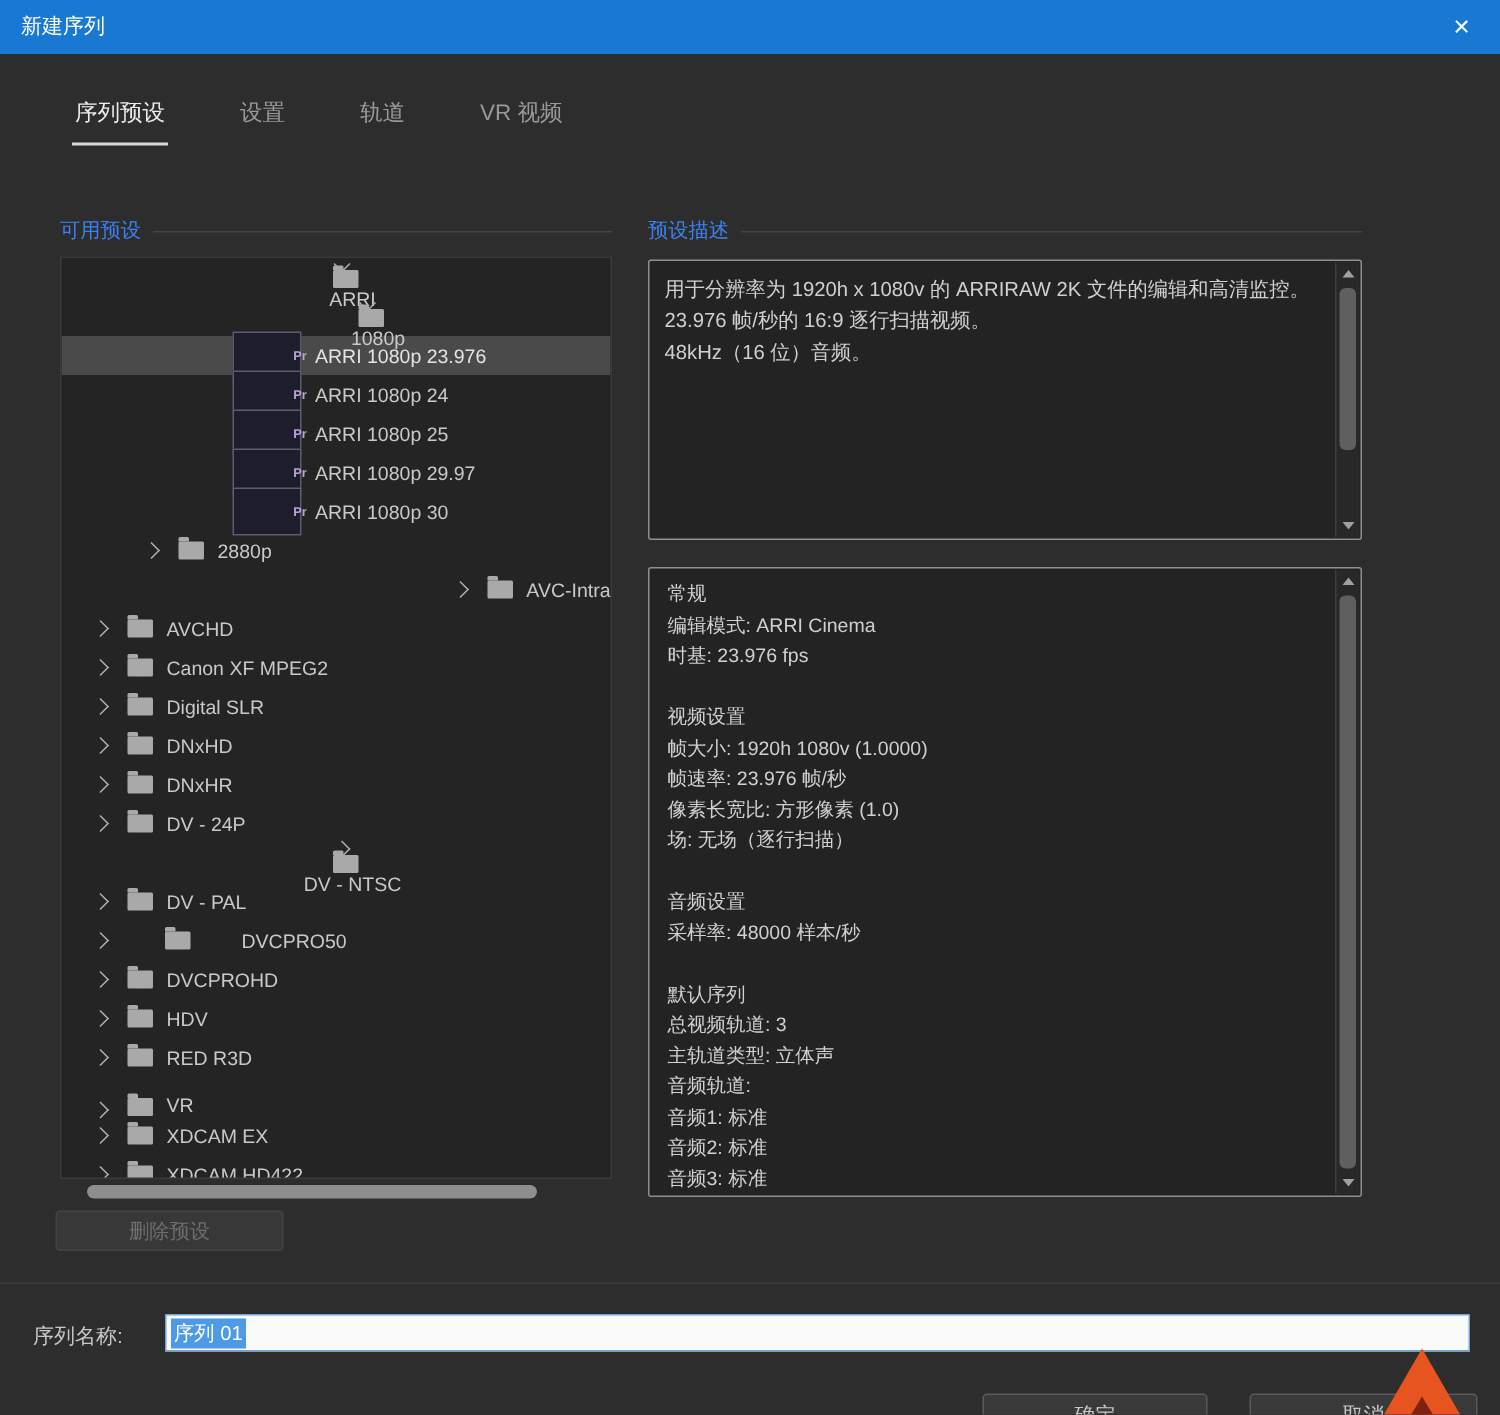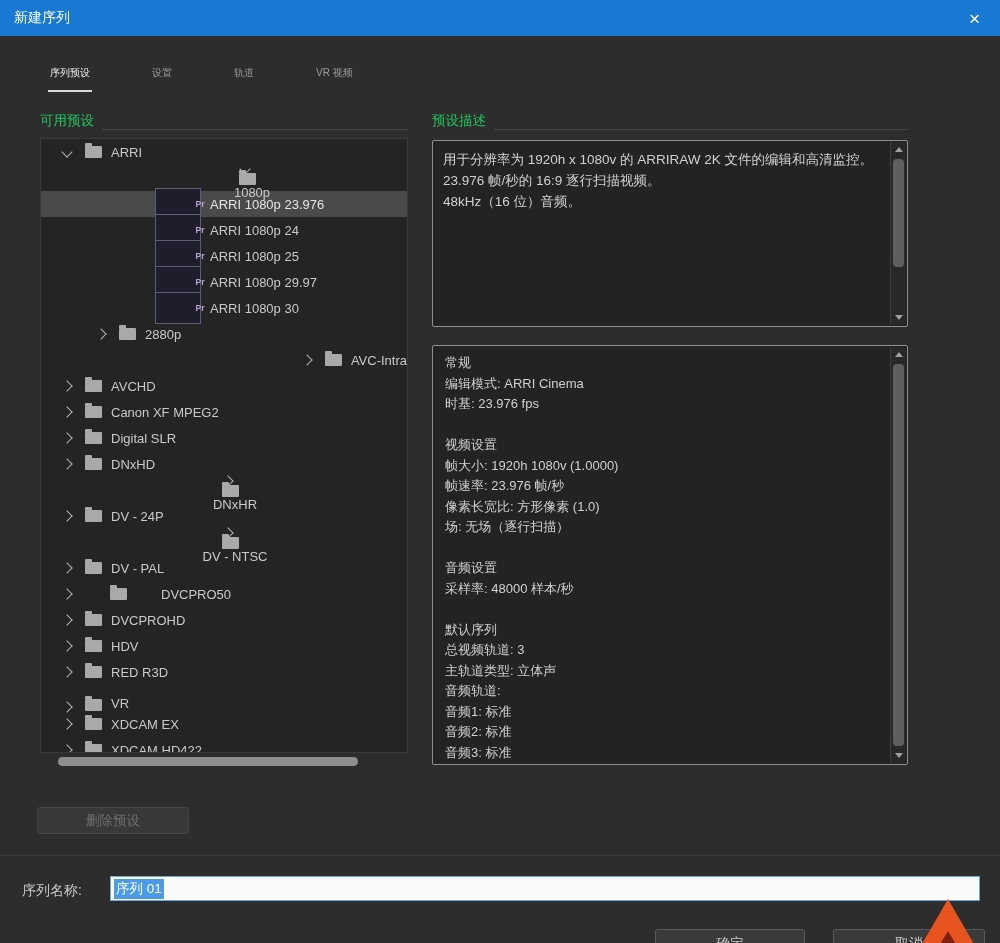--- a/index.html
+++ b/index.html
@@ -11,25 +11,25 @@
   }
   
   .titlebar {
     position:absolute; top:0; left:0; right:0; height:36px;
     background:#1878d2; color:#ffffff;
     display:flex; align-items:center; justify-content:space-between;
     padding:0 14px; box-sizing:border-box; font-size:14px;
   }
   .close-btn { font-size:19px; line-height:1; cursor:default; padding:0 6px; font-weight:300; }
   
-  .tabs { position:absolute; top:66px; left:48px; display:flex; gap:58px; font-size:10px; }
+  .tabs { position:absolute; top:66px; left:48px; display:flex; gap:46px; font-size:15px; }
   .tab { color:#9a9a9a; padding:0 2px 10px 2px; border-bottom:2px solid transparent; }
   .tab.active { color:#ededed; border-bottom-color:#d8d8d8; }
   
-  .group-header { display:flex; align-items:flex-end; color:#22c55e; font-size:13.5px; height:18px; }
+  .group-header { display:flex; align-items:center; color:#3b82f6; font-size:13.5px; height:18px;margin-top:33px; }
   .group-header .hline { flex:1; height:1px; background:#454545; margin-left:8px; }
   .left-group  { position:absolute; left:40px;  top:112px; width:368px; }
   .right-group { position:absolute; left:432px; top:112px; width:476px; }
   
   .tree {
     margin-top:8px; height:615px; overflow:hidden; position:relative;
     background:#242424; border:1px solid #3a3a3a; box-sizing:border-box;
   }
   .tree-row { height:26px; display:flex; align-items:center; font-size:13px; color:#c9c9c9; white-space:nowrap; }
   .tree-row.selected { background:#4a4a4a; color:#e4e4e4; }
@@ -107,21 +107,21 @@
     <div class="tab">轨道</div>
     <div class="tab">VR 视频</div>
   </div>
 
 <div class="left-group">
   <div class="group-header">
     <span>可用预设</span>
     <span class="hline"></span>
   </div>
   <div class="tree" id="tree">
-      <div class="tree-row" style="padding-left: 22px;">
+      <div class="tree-row" style="padding-left: 22px; flex-direction: column;">
         <span class="chevron down"></span>
         <span class="folder-icon"></span>
         <span>ARRI</span>
       </div>
       <div class="tree-row" style="padding-left: 56px; flex-direction: column;">
         <span class="chevron down"></span>
         <span class="folder-icon"></span>
         <span>1080p</span>
       </div>
       <div class="tree-row selected" style="padding-left: 114px;">
@@ -167,21 +167,21 @@
       <div class="tree-row" style="padding-left: 22px;">
         <span class="chevron right"></span>
         <span class="folder-icon"></span>
         <span>Digital SLR</span>
       </div>
       <div class="tree-row" style="padding-left: 22px;">
         <span class="chevron right"></span>
         <span class="folder-icon"></span>
         <span>DNxHD</span>
       </div>
-      <div class="tree-row" style="padding-left: 22px; flex-direction: column;">
+      <div class="tree-row" style="padding-left: 22px;">
         <span class="chevron right"></span>
         <span class="folder-icon"></span>
         <span>DNxHR</span>
       </div>
       <div class="tree-row" style="padding-left: 22px;">
         <span class="chevron right"></span>
         <span class="folder-icon"></span>
         <span>DV - 24P</span>
       </div>
       <div class="tree-row" style="padding-left: 22px; flex-direction: column;">

